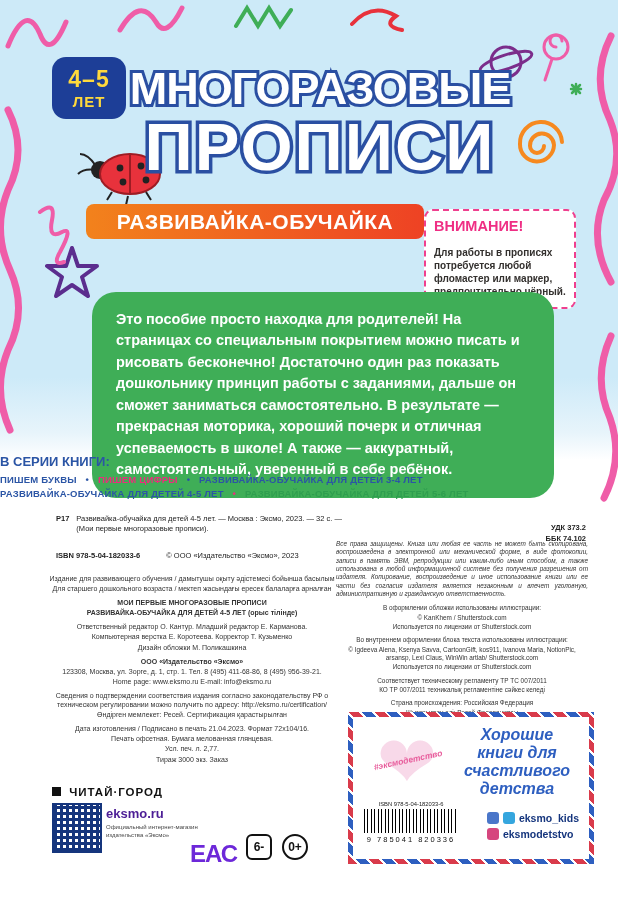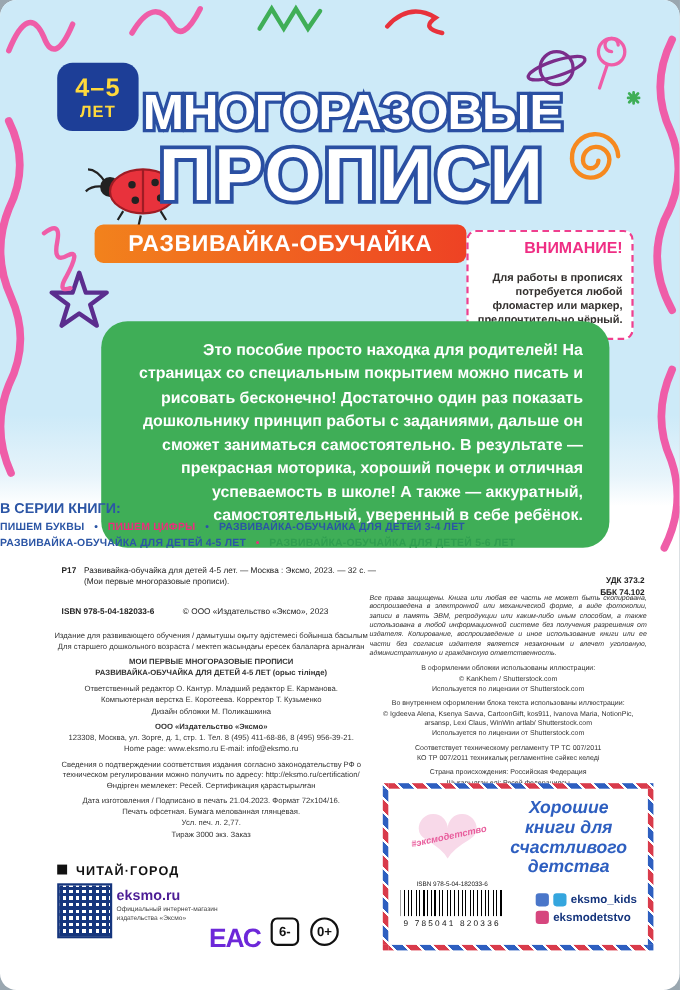--- a/index.html
+++ b/index.html
@@ -1,47 +1,47 @@
 <!DOCTYPE html>
 <html><head>
 <meta charset="utf-8">
 <style>
   html,body{margin:0;padding:0;background:#9aa7b0;}
   .page{position:relative;width:618px;height:900px;margin:0 auto;background:#ffffff;
-        overflow:hidden;font-family:"Liberation Sans",sans-serif;color:#222;border-radius:15px;}
+        overflow:hidden;font-family:"Liberation Sans",sans-serif;color:#222;}
   .sky{position:absolute;left:0;top:0;width:618px;height:460px;
        background:linear-gradient(#cdeaf8 82%,#e7f4fb 94%,#ffffff);}
   .doodles{position:absolute;left:0;top:0;width:618px;height:900px;pointer-events:none;}
 
   
   .age-badge{position:absolute;left:52px;top:57px;width:74px;height:62px;background:#1d3e97;
              border-radius:14px;display:flex;flex-direction:column;align-items:center;
              justify-content:center;color:#ffd93c;font-weight:800;line-height:1;z-index:3;}
   .age-badge .l1{font-size:23px;letter-spacing:1px;}
   .age-badge .l2{font-size:15px;margin-top:3px;letter-spacing:1px;}
 
   .title{position:absolute;left:110px;top:66px;width:420px;text-align:center;z-index:2;}
   .title .t1{font-size:45px;font-weight:800;color:#fff;letter-spacing:-1px;
-             -webkit-text-stroke:6px #2a4fa2;paint-order:stroke fill;line-height:1.0;margin-top:13px;}
+             -webkit-text-stroke:6px #2a4fa2;paint-order:stroke fill;line-height:1.0;}
   .title .t2{font-size:67px;font-weight:800;color:#fff;letter-spacing:2px;
              -webkit-text-stroke:7px #2a4fa2;paint-order:stroke fill;line-height:1.0;margin-top:2px;}
 
   .banner{position:absolute;left:86px;top:204px;width:338px;height:35px;border-radius:8px;
           background:linear-gradient(90deg,#f2821c,#ee4224);display:flex;align-items:center;
           justify-content:center;color:#fff;font-weight:800;font-size:21px;letter-spacing:.5px;z-index:3;}
 
   .attention{position:absolute;left:424px;top:209px;width:152px;background:#fff;
              border:2px dashed #ef3f8e;border-radius:9px;padding:7px 8px 9px;z-index:3;
-             box-sizing:border-box;text-align:right;}
+             box-sizing:border-box;text-align:left;}
   .attention .at{color:#ef2e84;font-weight:800;font-size:14.5px;margin-bottom:4px;}
   .attention .ax{font-size:10px;font-weight:700;color:#33302e;line-height:1.3;margin-top:12px;}
 
   .greenbox{position:absolute;left:92px;top:292px;width:462px;box-sizing:border-box;
             background:#3fae57;border-radius:24px;padding:17px 24px;z-index:3;
-            color:#fff;font-weight:700;font-size:14.5px;line-height:1.48;text-align:right;}
+            color:#fff;font-weight:700;font-size:14.5px;line-height:1.48;text-align:left;}
 
   .series{position:absolute;left:0;top:454px;width:618px;z-index:3;}
   .series .sh{color:#2b55a5;font-weight:800;font-size:13px;margin-bottom:5px;}
   .series .sl{font-size:9.5px;font-weight:800;letter-spacing:.2px;margin-bottom:3px;}
   .s-blue{color:#2b55a5;} .s-pink{color:#ec2d7c;} .s-green{color:#2f9e4f;}
   .sep{margin:0 6px;}
 
   
   .row-catalog{position:absolute;left:56px;top:514px;width:300px;font-size:7.5px;
                line-height:1.35;display:flex;gap:7px;text-align:left;}

